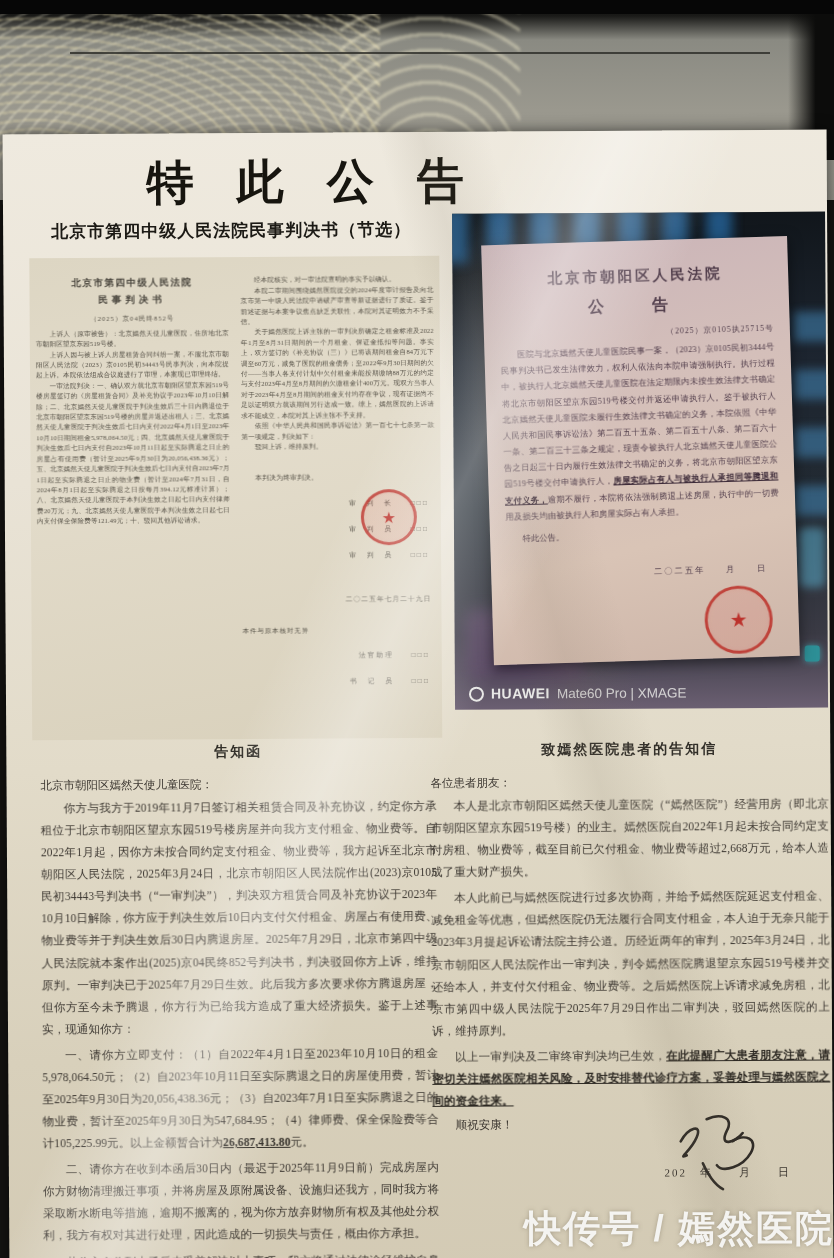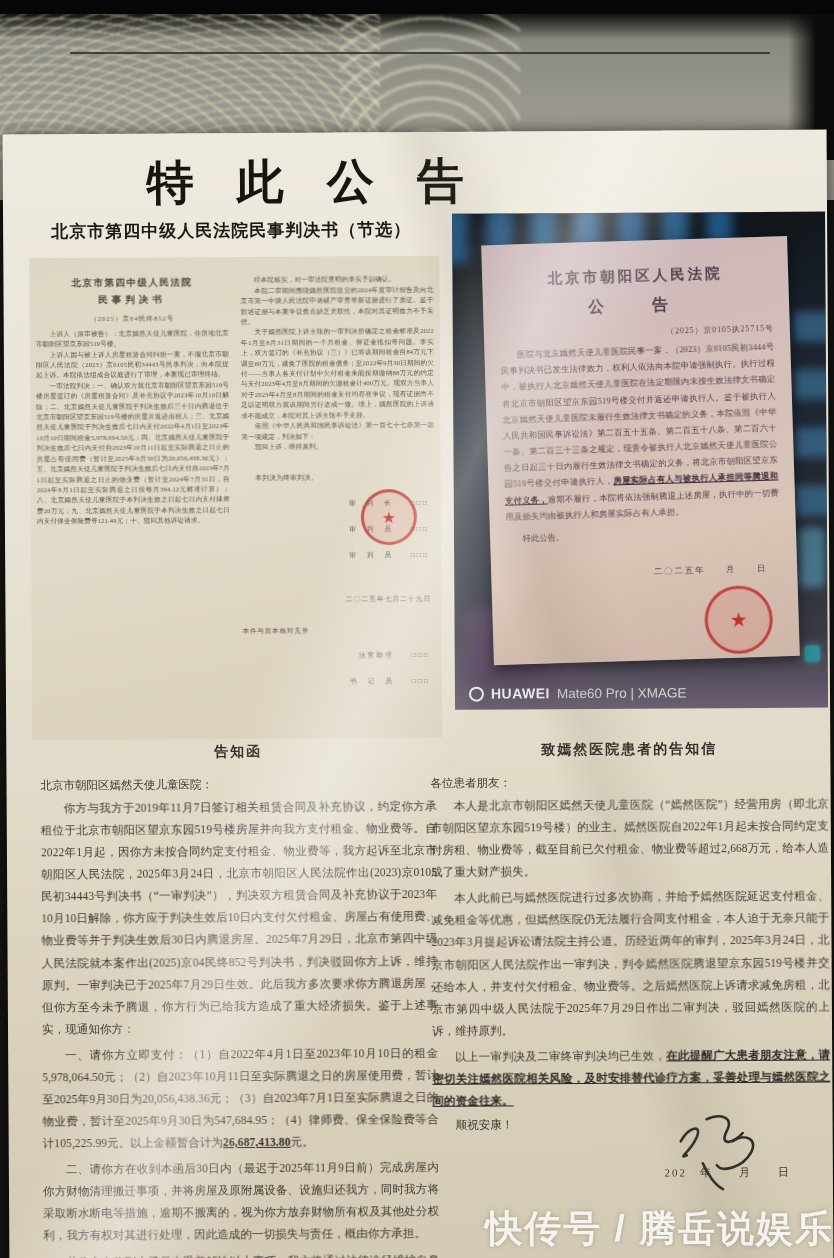--- a/index.html
+++ b/index.html
@@ -207,13 +207,13 @@
           <path d="M70 34 C 82 26, 96 32, 88 46 C 80 60, 60 66, 54 58"></path>
           <path d="M40 56 C 44 66, 52 78, 60 82"></path>
         </g>
       </svg>
     </div>
   </div>
 
   <div class="sheen"></div>
 </div>
 
-<div class="wm">快传号 / 腾岳说娱乐</div>
+<div class="wm">快传号 / 嫣然医院</div>
 
 </body></html>

